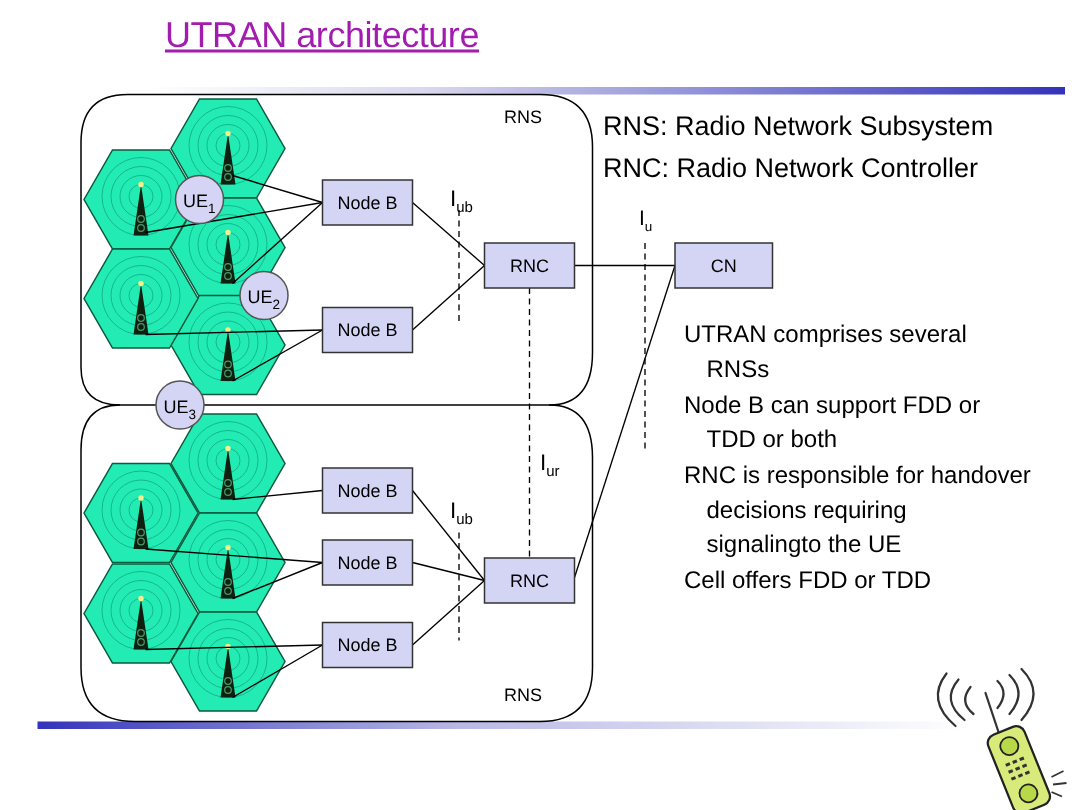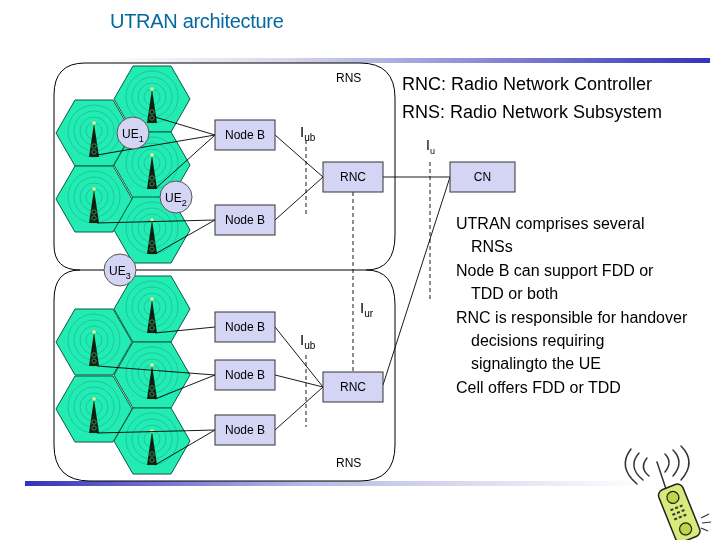--- a/index.html
+++ b/index.html
@@ -1,17 +1,17 @@
 <!DOCTYPE html>
 <html><head>
 <meta charset="utf-8">
 <style>
   html, body { margin: 0; padding: 0; background: #ffffff; }
   body { width: 720px; height: 540px; position: relative; overflow: hidden; font-family: "Liberation Sans", sans-serif; }
-  #title { position: absolute; left: 110px; top: 10px; font-size: 20px; color: #0369a1; letter-spacing: -0.3px; }
+  #title { position: absolute; left: 110px; top: 10px; font-size: 24px; color: #a21caf; letter-spacing: -0.3px; text-decoration: underline; }
   #topbar { position: absolute; left: 100px; top: 58px; width: 610px; height: 5px; background: linear-gradient(to right, #ffffff 0%, #d8d8ee 30%, #3333bb 100%); }
   #bottombar { position: absolute; left: 25px; top: 481px; width: 620px; height: 5px; background: linear-gradient(to right, #3333bb 0%, #b8b8e6 45%, #ffffff 100%); }
   #diagram { position: absolute; left: 0; top: 0; }
   .node-label { font-size: 12px; fill: #000; font-family: "Liberation Sans", sans-serif; }
   .rns-label { font-size: 12px; fill: #000; font-family: "Liberation Sans", sans-serif; }
   .iface { font-family: "Liberation Sans", sans-serif; fill: #000; }
   #legend { position: absolute; left: 402px; top: 70px; font-size: 18px; line-height: 28px; color: #000; }
   #legend div { white-space: nowrap; }
   #bullets { position: absolute; left: 456px; top: 212px; width: 270px; font-size: 16px; line-height: 23px; color: #000; }
   #bullets .b { margin-bottom: 1px; }
@@ -238,22 +238,22 @@
         <text x="165" y="202" font-size="13" class="node-label"><tspan>UE</tspan><tspan font-size="9" dy="4">2</tspan></text>
       </g>
       <g>
         <circle cx="120" cy="270" r="16" fill="#d4d4f4" stroke="#555" stroke-width="1"></circle>
         <text x="109" y="275" font-size="13" class="node-label"><tspan>UE</tspan><tspan font-size="9" dy="4">3</tspan></text>
       </g>
     </g>
 </svg>
 
 <div id="legend">
+  <div>RNS: Radio Network Subsystem</div>
   <div>RNC: Radio Network Controller</div>
-  <div>RNS: Radio Network Subsystem</div>
 </div>
 
 <div id="bullets">
     <div class="b">
       <div class="line">UTRAN comprises several</div>
       <div class="line cont">RNSs</div>
     </div>
     <div class="b">
       <div class="line">Node B can support FDD or</div>
       <div class="line cont">TDD or both</div>

